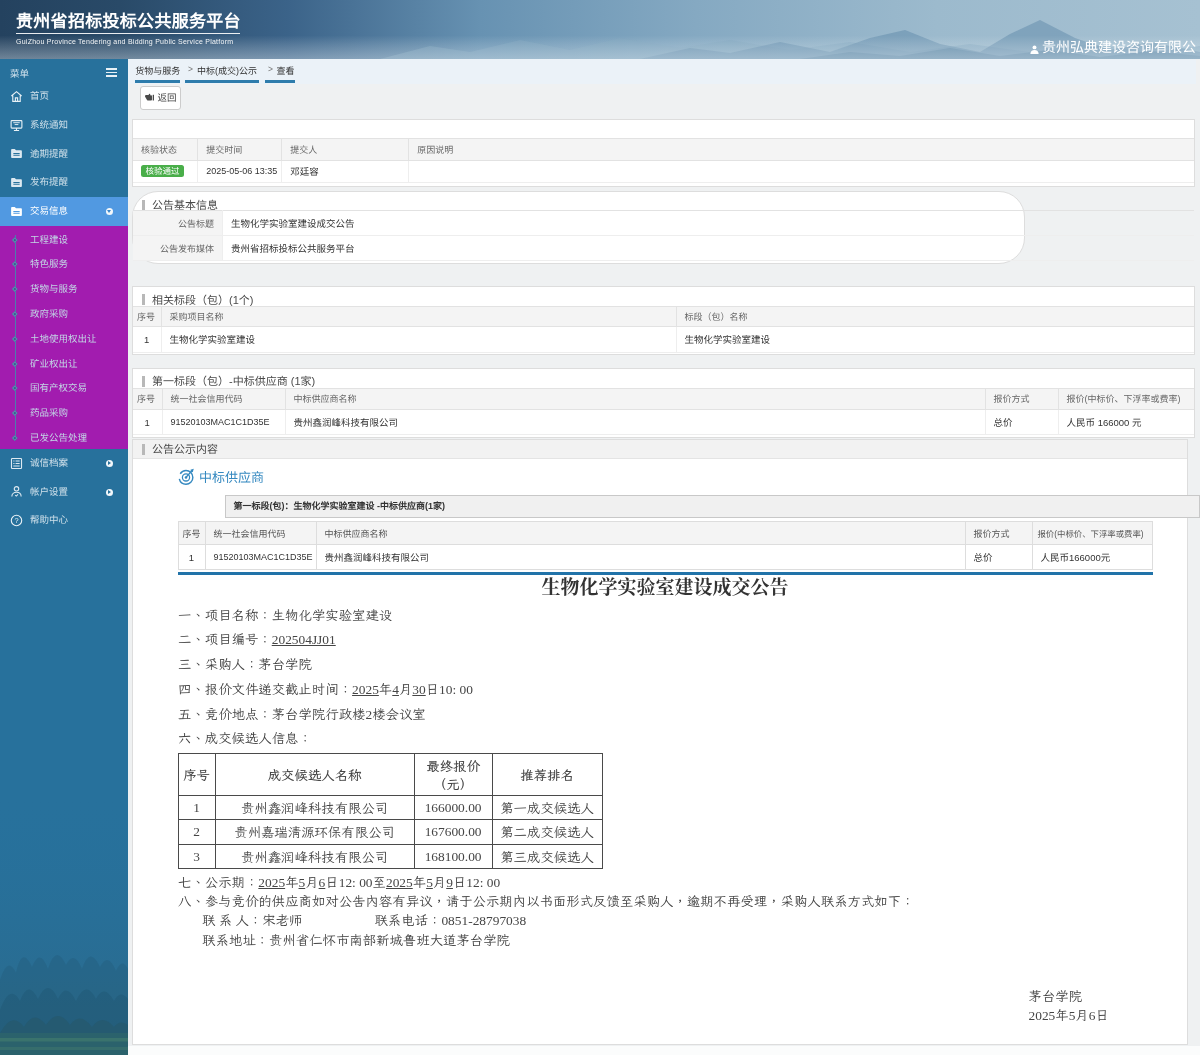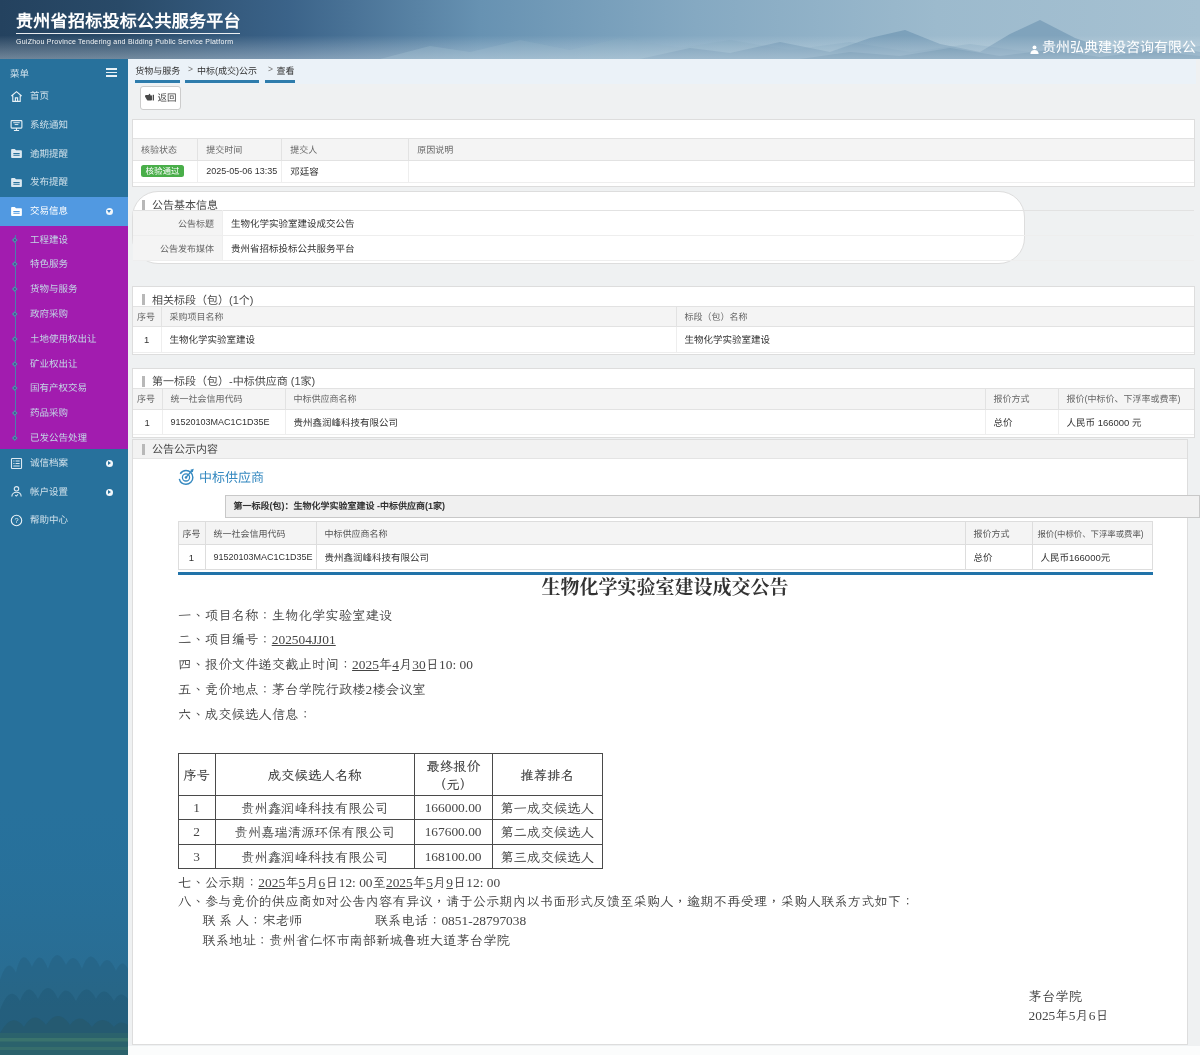--- a/index.html
+++ b/index.html
@@ -362,20 +362,21 @@
             </tr>
       </tbody>
         </table>
       <div id="blueline"></div>
 
       <div id="doc">
         <div id="doctitle">生物化学实验室建设成交公告</div>
         <div id="docbody">
           <div>一、项目名称：生物化学实验室建设</div>
           <div>二、项目编号：<u>202504JJ01</u></div>
+          <div>三、采购人：茅台学院</div>
           <div>四、报价文件递交截止时间：<u>2025</u>年<u>4</u>月<u>30</u>日10: 00</div>
           <div>五、竞价地点：茅台学院行政楼2楼会议室</div>
           <div>六、成交候选人信息：</div>
         </div>
         <table id="dtable">
           <colgroup>
               <col style="width:37px">
               <col style="width:199px">
               <col style="width:78px">
               <col style="width:110px">

